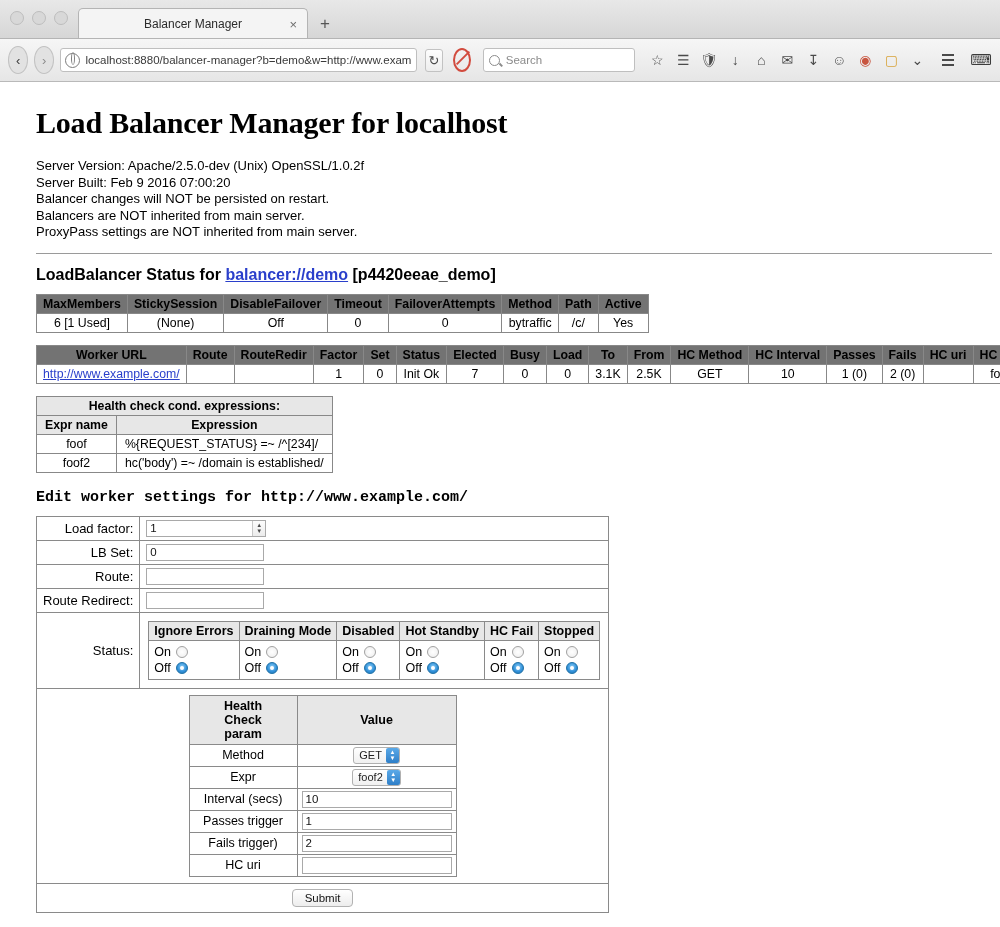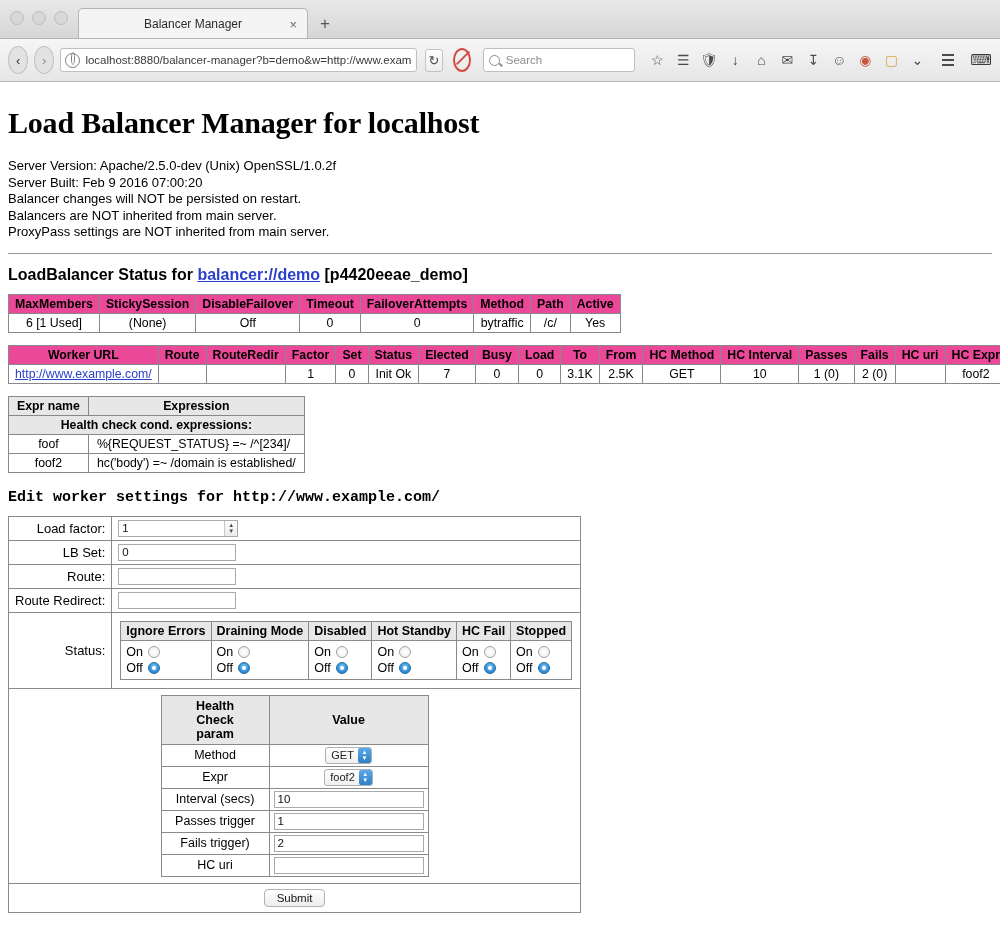--- a/index.html
+++ b/index.html
@@ -209,20 +209,21 @@
     gap: 3px;
   }
   .hamburger i { display: block; height: 2px; background: #4a4a4a; }
 
   
   .page {
     padding: 14px 8px 0 8px;
     font-family: "Liberation Serif", serif;
     color: #000;
     font-size: 13.5px;
+    margin-left: 28px;
   }
   h1.page-title {
     font-family: "Liberation Serif", serif;
     font-size: 30px;
     font-weight: bold;
     margin: 10px 0 18px 0;
     letter-spacing: -0.2px;
   }
   .serverinfo {
     font-family: "Liberation Sans", sans-serif;
@@ -252,21 +253,21 @@
     font-size: 12.3px;
     margin-bottom: 12px;
   }
   table.grid th, table.grid td {
     border: 1px solid #888;
     padding: 2px 6px;
     text-align: center;
     white-space: nowrap;
   }
   table.grid th {
-    background: #ec4899;
+    background: #737373;
     font-weight: bold;
   }
   table.grid td.link a {
     color: #2a3fcb;
     text-decoration: underline;
   }
   td.leftal { text-align: left; }
 
   table.hc {
     border-collapse: collapse;
@@ -588,25 +589,25 @@
         <td>2 (0)</td>
         <td></td>
         <td>foof2</td>
       </tr>
     </tbody>
       </table>
 
     <table class="hc">
       <tbody>
           <tr>
+        <th colspan="2">Health check cond. expressions:</th>
+      </tr>
+      <tr>
         <th>Expr name</th>
         <th>Expression</th>
-      </tr>
-      <tr>
-        <th colspan="2">Health check cond. expressions:</th>
       </tr>
       <tr>
         <td class="name">foof</td>
         <td class="expr">%{REQUEST_STATUS} =~ /^[234]/</td>
       </tr>
       <tr>
         <td class="name">foof2</td>
         <td class="expr">hc('body') =~ /domain is established/</td>
       </tr>
     </tbody>

